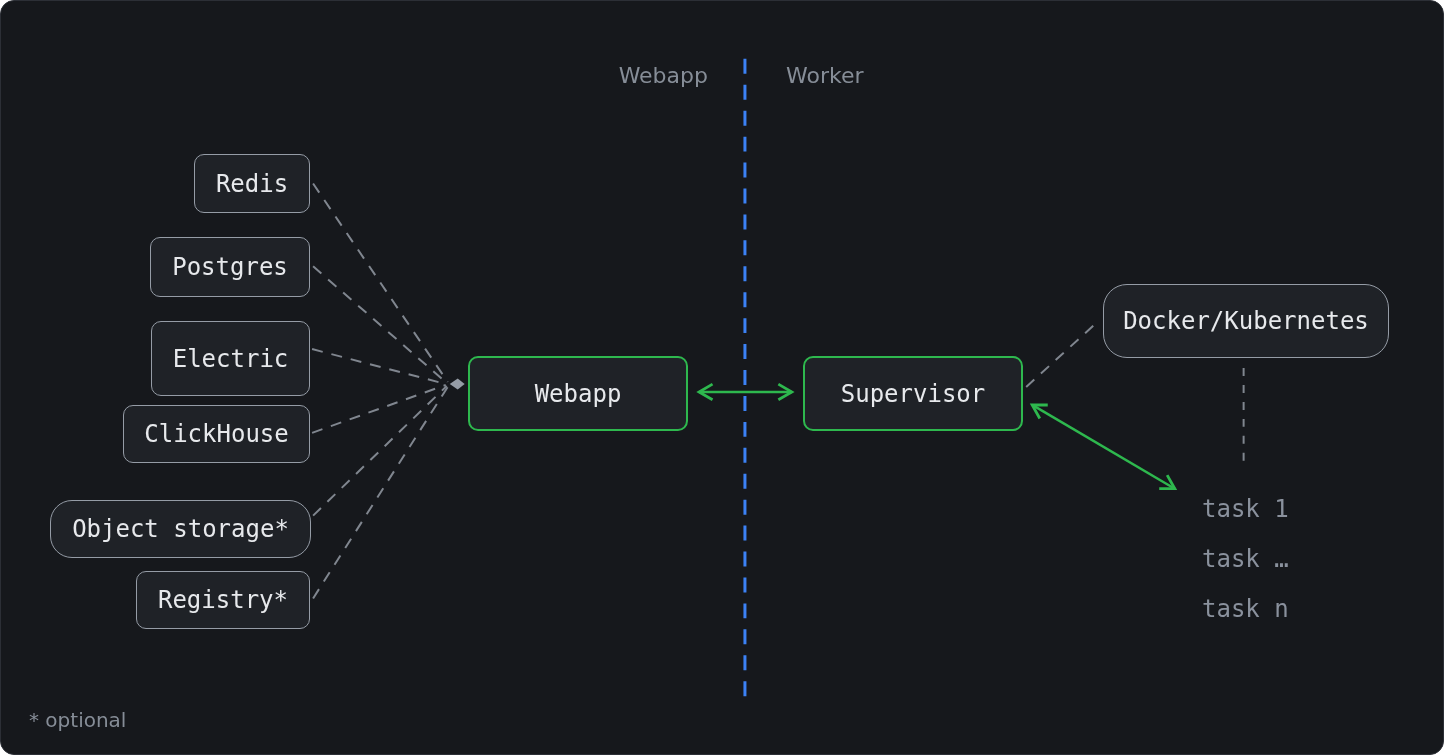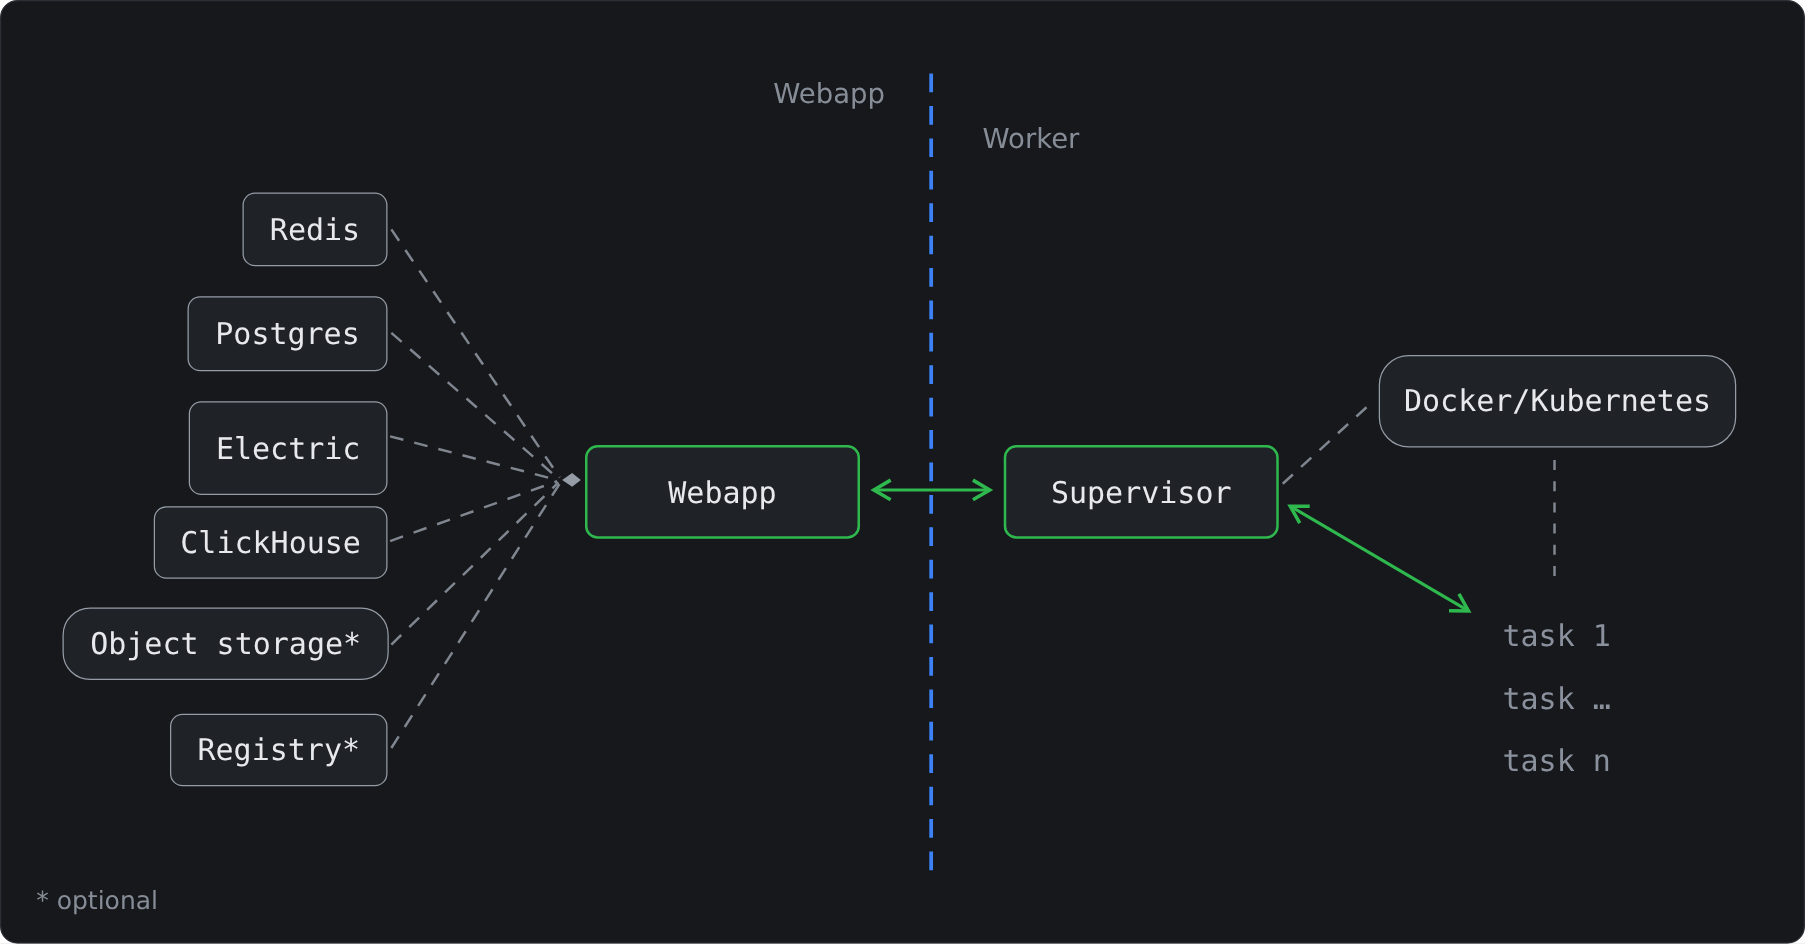--- a/index.html
+++ b/index.html
@@ -70,21 +70,21 @@
     border: 2px solid var(--accent-green, #2eb84e);
   }
   .lane-label {
     position: absolute;
     top: 62px;
     color: var(--muted-text, #868d97);
     font-size: 22px;
     font-family: "DejaVu Sans", sans-serif;
   }
   #lane-label-webapp { left: 500px; width: 207px; text-align: right; }
-  #lane-label-worker { left: 785px; margin-top: 36px; }
+  #lane-label-worker { left: 785px; }
   #task-list {
     position: absolute;
     left: 1201px;
     top: 483px;
     color: var(--task-text, #8a919d);
     font-family: "DejaVu Sans Mono", monospace;
     font-size: 24px;
   }
   .task-item {
     height: 50px;
@@ -133,21 +133,21 @@
     <line class="green-stroke" x1="1033" y1="405" x2="1176" y2="489" marker-start="url(#chevron-green)" marker-end="url(#chevron-green)"></line>
   </svg>
 
   <div class="lane-label" id="lane-label-webapp">Webapp</div>
   <div class="lane-label" id="lane-label-worker">Worker</div>
 
   <div class="node" style="left:193px; top:153px; width:116px; height:59px;">Redis</div>
   <div class="node" style="left:149px; top:236px; width:160px; height:60px;">Postgres</div>
   <div class="node" style="left:150px; top:320px; width:159px; height:75px;">Electric</div>
   <div class="node" style="left:122px; top:404px; width:187px; height:58px;">ClickHouse</div>
-  <div class="node" style="left:49px; top:485px; width:261px; height:58px;border-radius:22px;">Object storage*</div>
+  <div class="node" style="left:49px; top:499px; width:261px; height:58px;border-radius:22px;">Object storage*</div>
   <div class="node" style="left:135px; top:570px; width:174px; height:58px;">Registry*</div>
 
   <div class="node green" style="left:467px; top:355px; width:220px; height:75px;">Webapp</div>
   <div class="node green" style="left:802px; top:355px; width:220px; height:75px;">Supervisor</div>
   <div class="node" style="left:1102px; top:283px; width:286px; height:74px;border-radius:24px;">Docker/Kubernetes</div>
 
   <div id="task-list">
     <div class="task-item">task 1</div>
     <div class="task-item">task …</div>
     <div class="task-item">task n</div>

